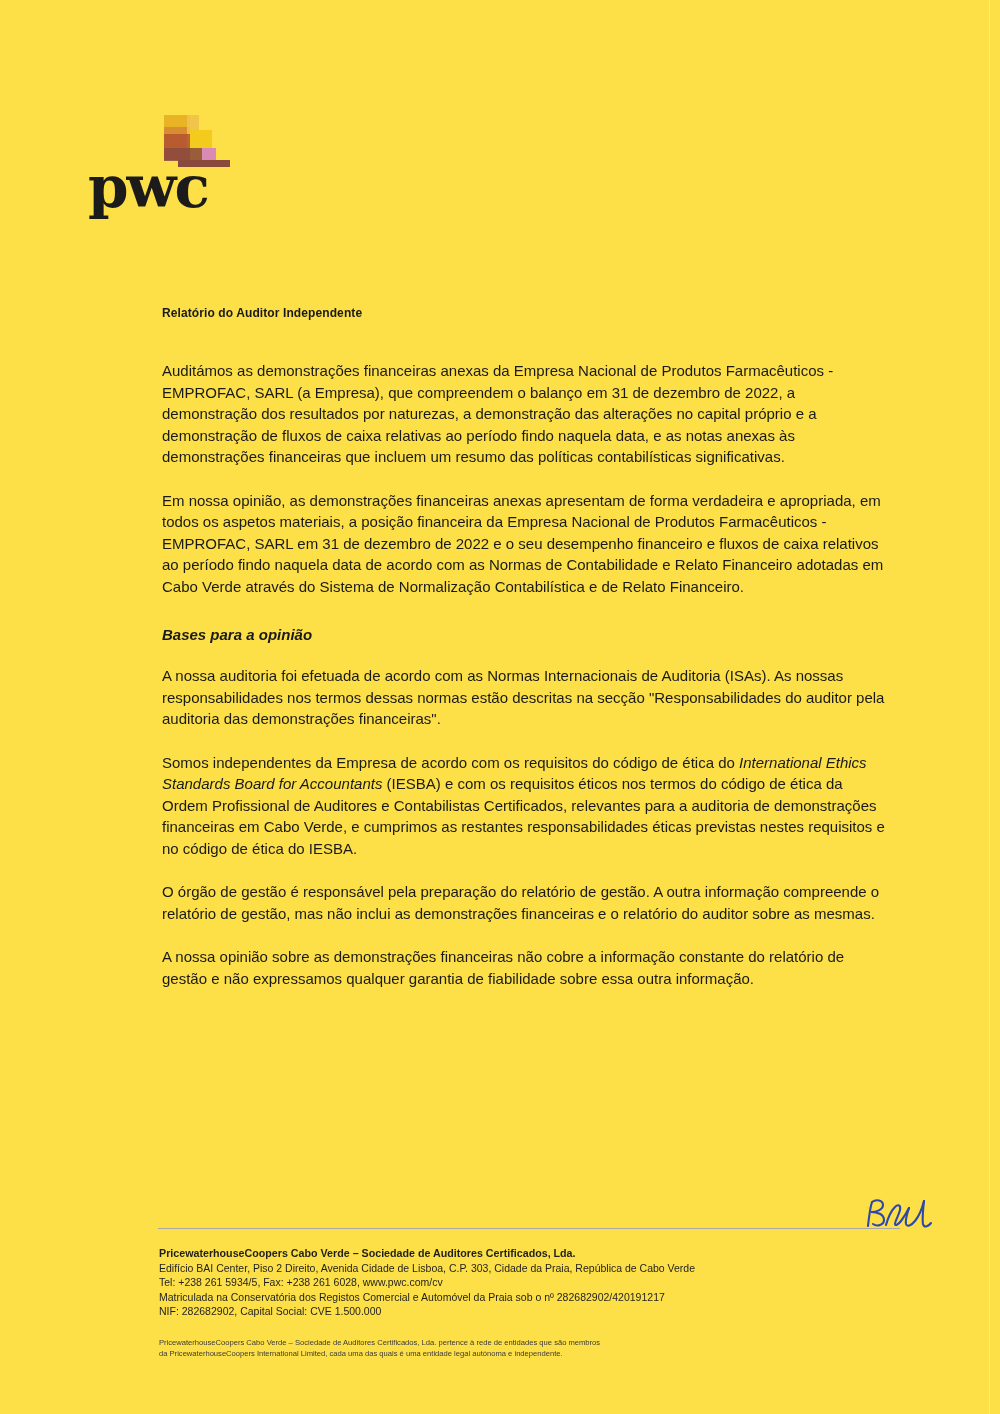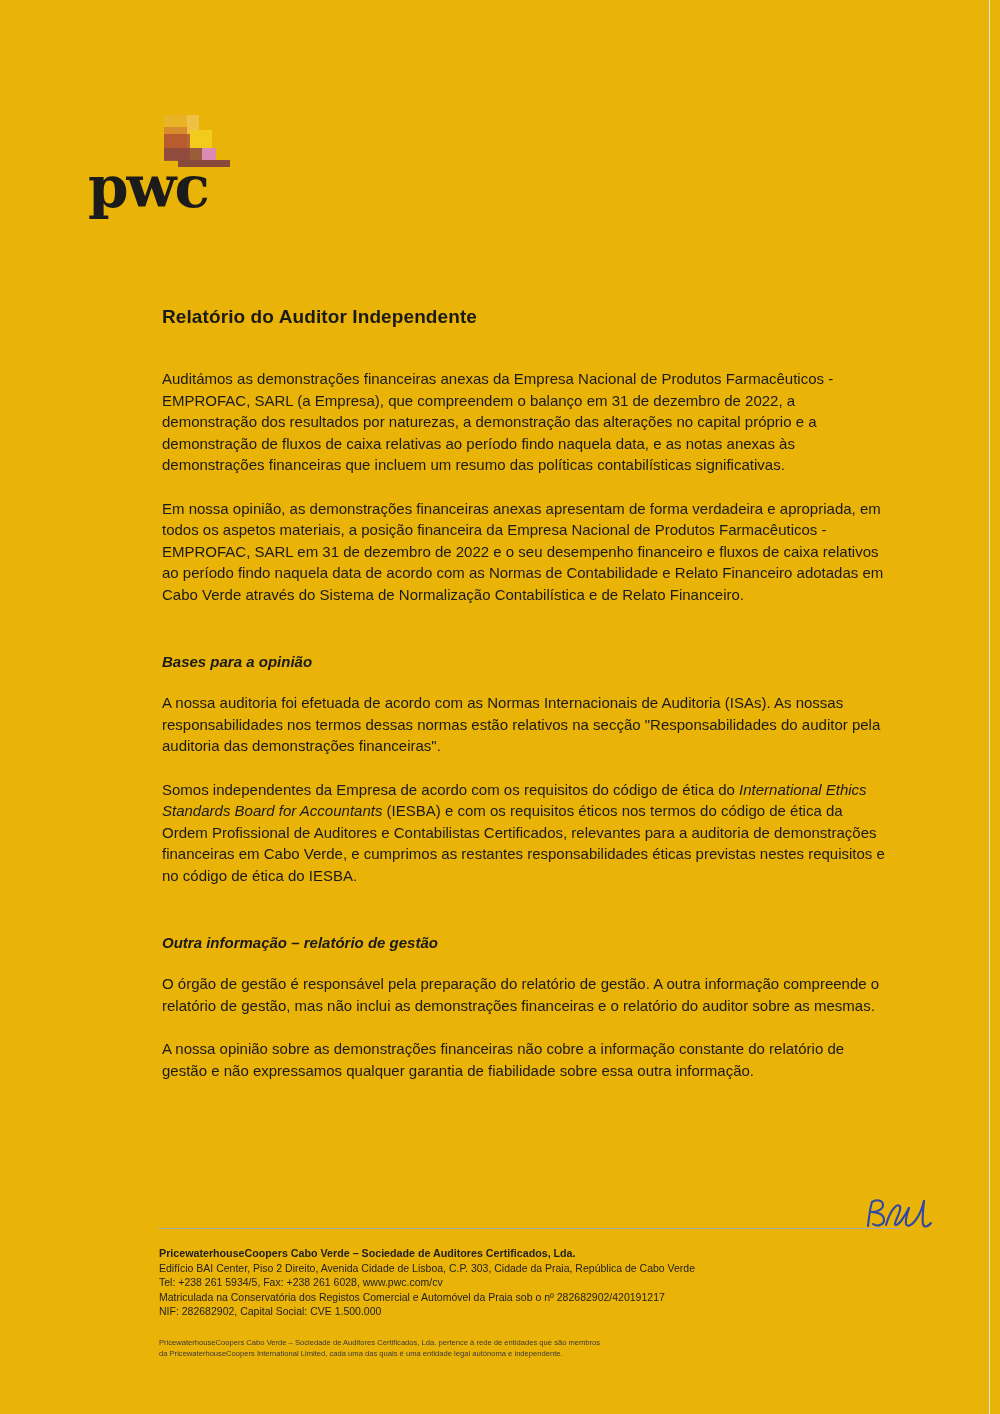--- a/index.html
+++ b/index.html
@@ -8,21 +8,21 @@
     background: #ffffff;
   }
   body {
     font-family: "Liberation Sans", sans-serif;
     color: #1a1a1a;
   }
   .page {
     position: relative;
     width: 1000px;
     height: 1414px;
-    background: #eab308;
+    background: #fde047;
     overflow: hidden;
     box-sizing: border-box;
   }
   
   .scan-edge {
     position: absolute;
     top: 0;
     left: 989px;
     width: 1px;
     height: 1414px;
@@ -75,35 +75,35 @@
   }
 
   
   .content {
     position: absolute;
     left: 162px;
     top: 306px;
     width: 730px;
   }
   h1.doc-title {
-    font-size: 19px;
+    font-size: 12px;
     font-weight: bold;
     margin: 0 0 40px 0;
     color: #1a1a1a;
     letter-spacing: .1px;
   }
   h2.sec-head {
     font-size: 15px;
     font-weight: bold;
     font-style: italic;
     margin: 0 0 22px 0;
     color: #1a1a1a;
   }
   h2.sec-head.spaced {
-    margin-top: 48px;
+    margin-top: 29px;
   }
   p.para {
     font-size: 15px;
     line-height: 21.5px;
     margin: 17px 0 22px 0;
     color: #1a1a1a;
     text-align: left;
   }
   p.para:last-child { margin-bottom: 0; }
   .it { font-style: italic; }
@@ -170,24 +170,23 @@
   </div>
 
   <div class="content">
 
     <h1 class="doc-title">Relatório do Auditor Independente</h1>
 
     <p class="para">Auditámos as demonstrações financeiras anexas da Empresa Nacional de Produtos Farmacêuticos - EMPROFAC, SARL (a Empresa), que compreendem o balanço em 31 de dezembro de 2022, a demonstração dos resultados por naturezas, a demonstração das alterações no capital próprio e a demonstração de fluxos de caixa relativas ao período findo naquela data, e as notas anexas às demonstrações financeiras que incluem um resumo das políticas contabilísticas significativas.</p>
     <p class="para">Em nossa opinião, as demonstrações financeiras anexas apresentam de forma verdadeira e apropriada, em todos os aspetos materiais, a posição financeira da Empresa Nacional de Produtos Farmacêuticos - EMPROFAC, SARL em 31 de dezembro de 2022 e o seu desempenho financeiro e fluxos de caixa relativos ao período findo naquela data de acordo com as Normas de Contabilidade e Relato Financeiro adotadas em Cabo Verde através do Sistema de Normalização Contabilística e de Relato Financeiro.</p>
 
     <h2 class="sec-head spaced">Bases para a opinião</h2>
-    <p class="para">A nossa auditoria foi efetuada de acordo com as Normas Internacionais de Auditoria (ISAs). As nossas responsabilidades nos termos dessas normas estão relativos na secção "Responsabilidades do auditor pela auditoria das demonstrações financeiras".</p>
+    <p class="para">A nossa auditoria foi efetuada de acordo com as Normas Internacionais de Auditoria (ISAs). As nossas responsabilidades nos termos dessas normas estão descritas na secção "Responsabilidades do auditor pela auditoria das demonstrações financeiras".</p>
     <p class="para"><span>Somos independentes da Empresa de acordo com os requisitos do código de ética do </span><span class="it">International Ethics Standards Board for Accountants</span><span> (IESBA) e com os requisitos éticos nos termos do código de ética da Ordem Profissional de Auditores e Contabilistas Certificados, relevantes para a auditoria de demonstrações financeiras em Cabo Verde, e cumprimos as restantes responsabilidades éticas previstas nestes requisitos e no código de ética do IESBA.</span></p>
 
-    <h2 class="sec-head spaced">Outra informação – relatório de gestão</h2>
     <p class="para">O órgão de gestão é responsável pela preparação do relatório de gestão. A outra informação compreende o relatório de gestão, mas não inclui as demonstrações financeiras e o relatório do auditor sobre as mesmas.</p>
     <p class="para">A nossa opinião sobre as demonstrações financeiras não cobre a informação constante do relatório de gestão e não expressamos qualquer garantia de fiabilidade sobre essa outra informação.</p>
 
   </div>
 
   <div class="signature">
     <svg width="70" height="36" viewBox="0 0 70 36" fill="none" aria-hidden="true">
       <path d="M6 30 C7 21, 8 12, 10 6 C14 3, 21 4, 21 9 C21 14, 14 16, 9 16 C15 16, 22 18, 22 24 C22 29, 15 31, 11 28" stroke="#2f47a8" stroke-width="2.1" stroke-linecap="round" fill="none"></path>
       <path d="M24 29 C26 22, 29 15, 33 11 C36 8, 39 9, 38 14 C37 19, 33 25, 33 28 C33 30, 36 29, 39 25 C42 21, 45 16, 47 12" stroke="#2f47a8" stroke-width="2.1" stroke-linecap="round" fill="none"></path>
       <path d="M47 12 C45 18, 43 24, 44 28 C45 31, 49 30, 53 25 C57 20, 60 13, 62 5" stroke="#2f47a8" stroke-width="2.1" stroke-linecap="round" fill="none"></path>

